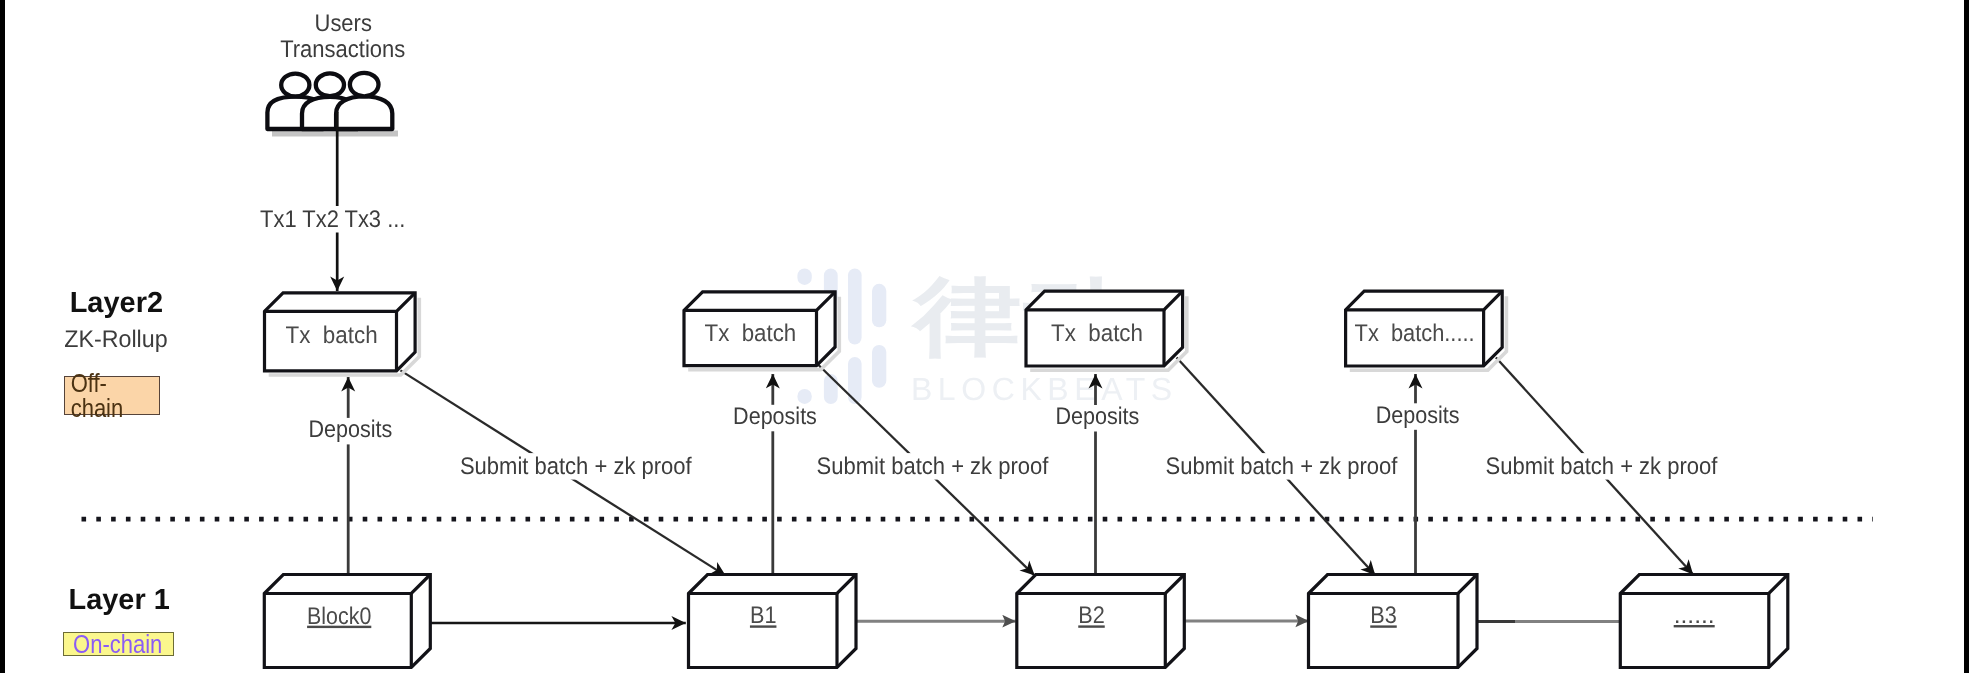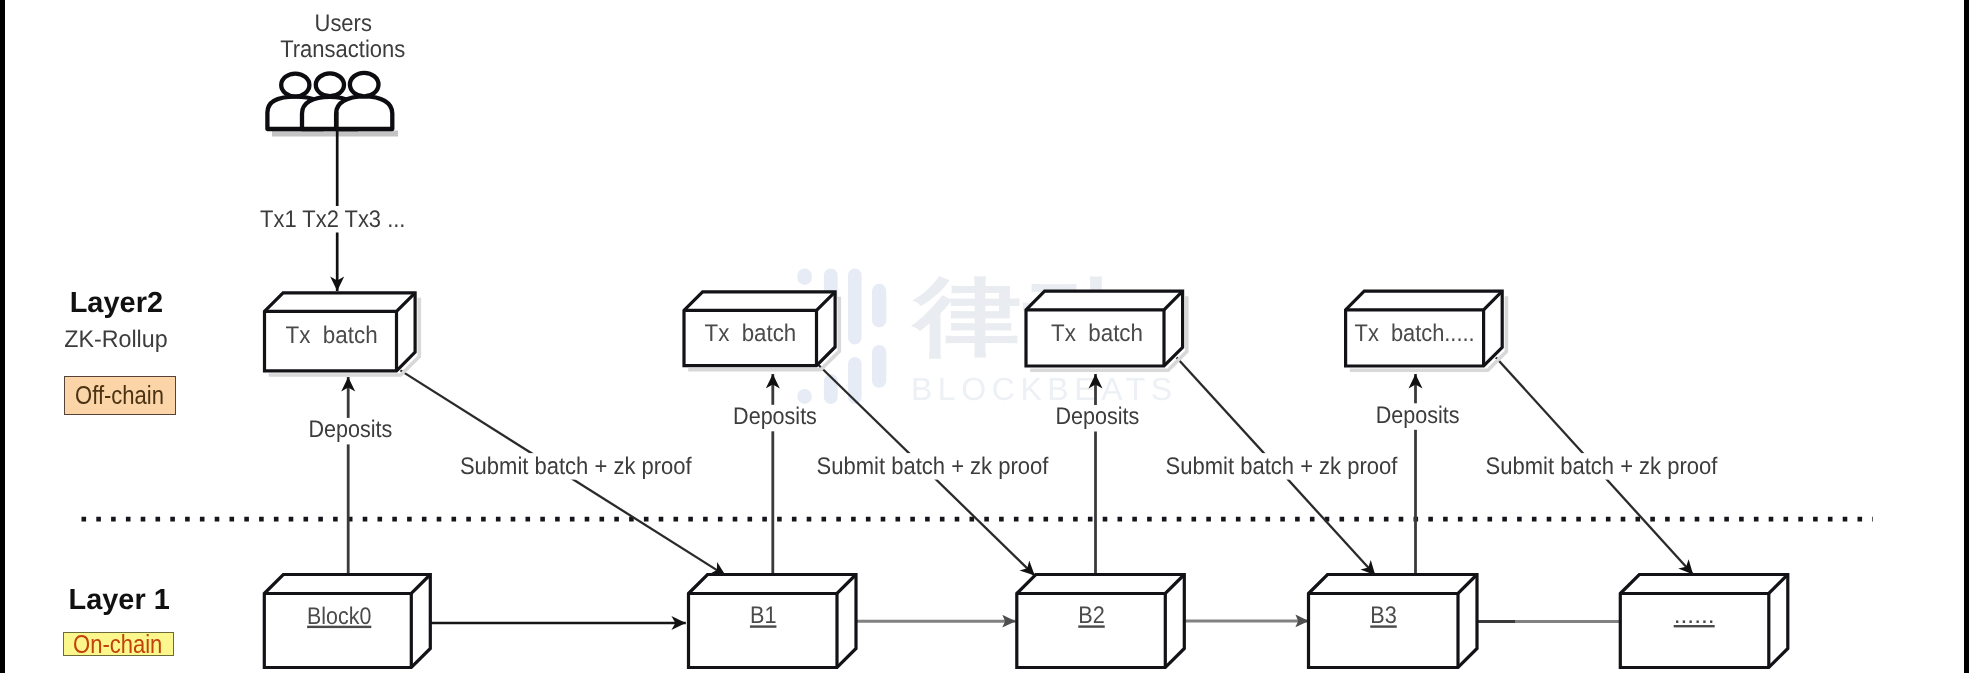--- a/index.html
+++ b/index.html
@@ -14,24 +14,24 @@
 
   text{font-family:"Liberation Sans",sans-serif;
        -webkit-font-smoothing:antialiased;text-rendering:geometricPrecision;}
   .lbl{font-size:24px;fill:#3c3c3c;}
   .hdr{font-size:29px;font-weight:700;fill:#111111;}
   .boxlbl{font-size:24px;fill:#4a4a4a;}
 
   .badge{position:absolute;box-sizing:border-box;display:flex;align-items:center;
          justify-content:center;font-size:25px;line-height:1;}
   .badge span{display:inline-block;transform:scaleX(0.88);}
-  .badge.offchain{left:63.5px;top:376.3px;width:112px;height:38.4px;
+  .badge.offchain{left:63.5px;top:376.3px;width:96px;height:38.4px;
          background:#fbd5a8;border:1.8px solid #55433a;color:#4b3212;}
   .badge.onchain{left:62.5px;top:632px;width:111px;height:24px;
-         background:#fbf78d;border:1.8px solid #6c6c36;color:#c2410c;}
+         background:#fbf78d;border:1.8px solid #6c6c36;color:#8b5cf6;}
 </style>
 </head>
 <body>
 
 <div id="stage">
   <svg id="diagram" viewBox="0 0 1969 673">
     <defs>
       <marker id="ah" viewBox="0 0 15 14.6" refX="14.7" refY="7.3" markerWidth="15" markerHeight="14.6" markerUnits="userSpaceOnUse" orient="auto">
         <path d="M0.3,0.3 L14.7,7.3 L0.3,14.3 L4.3,7.3 Z" fill="#111111"></path>
       </marker>

